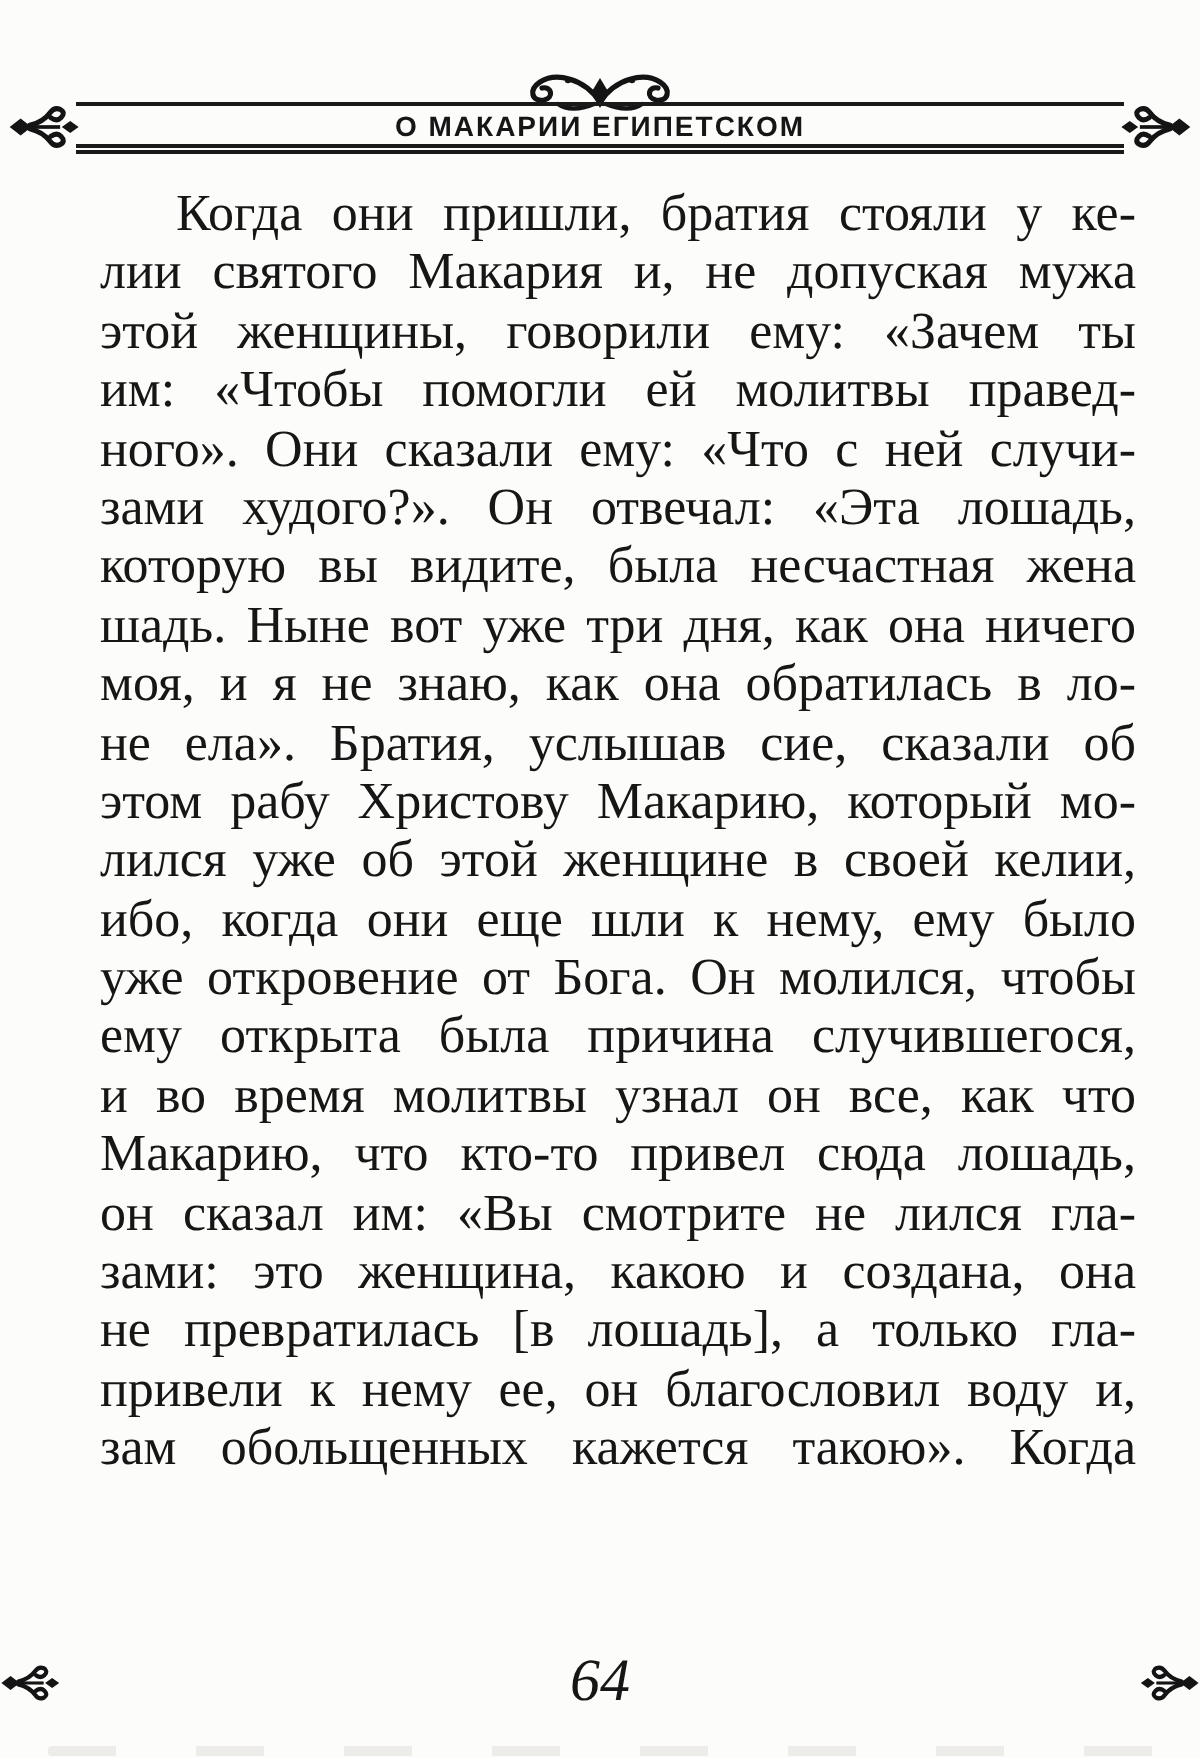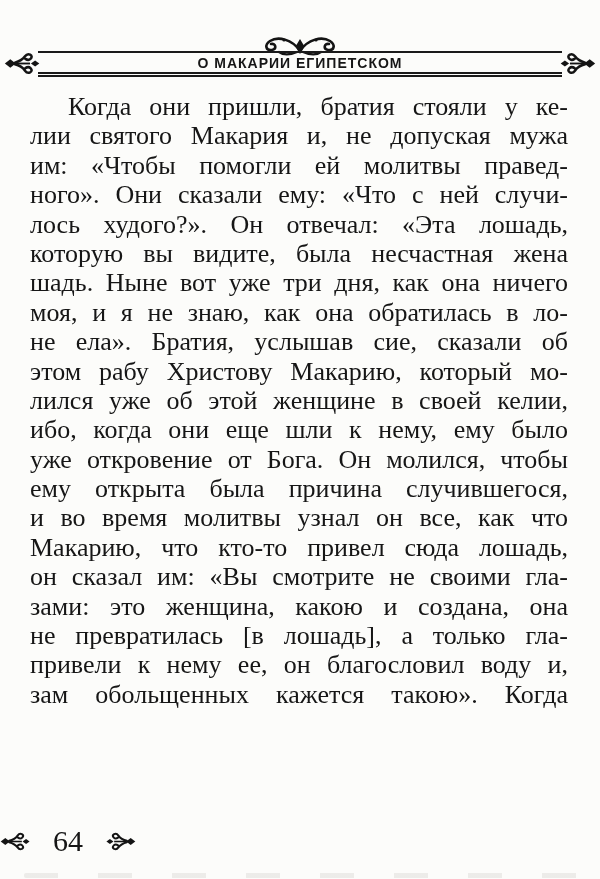--- a/index.html
+++ b/index.html
@@ -33,28 +33,28 @@
   .orn-center{left:50%;top:33px;transform:translateX(-50%);}
 
   
   .body-text{
     position:absolute;top:92px;left:30px;width:538px;
     font-size:26px;line-height:29.4px;
   }
   .line{
     text-align:justify;
     text-align-last:justify;
-    height:29.4px;overflow:visible;
+    height:29.4px;overflow:visible;margin-left:20px;
   }
   .line.indent{text-indent:38px;}
 
   
   .page-footer{
     position:absolute;top:826px;left:0;width:100%;
-    display:flex;align-items:center;justify-content:flex-start;gap:22px;
+    display:flex;align-items:center;justify-content:space-between;gap:22px;font-style:italic;
   }
   .page-number{font-size:30px;line-height:30px;}
   .page-footer .orn{position:static;}
 
   
   .scan-edge{
     position:absolute;left:24px;right:10px;bottom:1px;height:5px;
     background:repeating-linear-gradient(90deg,
       #eae9e6 0 34px, transparent 34px 74px);
     opacity:.85;border-radius:2px;
@@ -96,35 +96,36 @@
       <use href="#fleuron"></use>
     </svg>
     <div class="chapter-band">
       <span class="chapter-title">О МАКАРИИ ЕГИПЕТСКОМ</span>
     </div>
   </header>
 
   <main class="body-text" id="body-text">
       <div class="line indent">Когда они пришли, братия стояли у ке-</div>
       <div class="line">лии святого Макария и, не допуская мужа</div>
+      <div class="line">этой женщины, говорили ему: «Зачем ты</div>
       <div class="line">им: «Чтобы помогли ей молитвы правед-</div>
       <div class="line">ного». Они сказали ему: «Что с ней случи-</div>
-      <div class="line">лось худого?». Он отвечал: «Эта лошадь,</div>
+      <div class="line">зами худого?». Он отвечал: «Эта лошадь,</div>
       <div class="line">которую вы видите, была несчастная жена</div>
       <div class="line">шадь. Ныне вот уже три дня, как она ничего</div>
       <div class="line">моя, и я не знаю, как она обратилась в ло-</div>
       <div class="line">не ела». Братия, услышав сие, сказали об</div>
       <div class="line">этом рабу Христову Макарию, который мо-</div>
       <div class="line">лился уже об этой женщине в своей келии,</div>
       <div class="line">ибо, когда они еще шли к нему, ему было</div>
       <div class="line">уже откровение от Бога. Он молился, чтобы</div>
       <div class="line">ему открыта была причина случившегося,</div>
       <div class="line">и во время молитвы узнал он все, как что</div>
       <div class="line">Макарию, что кто-то привел сюда лошадь,</div>
-      <div class="line">он сказал им: «Вы смотрите не своими гла-</div>
+      <div class="line">он сказал им: «Вы смотрите не лился гла-</div>
       <div class="line">зами: это женщина, какою и создана, она</div>
       <div class="line">не превратилась [в лошадь], а только гла-</div>
       <div class="line">привели к нему ее, он благословил воду и,</div>
       <div class="line">зам обольщенных кажется такою». Когда</div>
     </main>
 
   <footer class="page-footer">
     <svg class="orn" width="31" height="21">
       <use href="#fleuron"></use>
     </svg>

